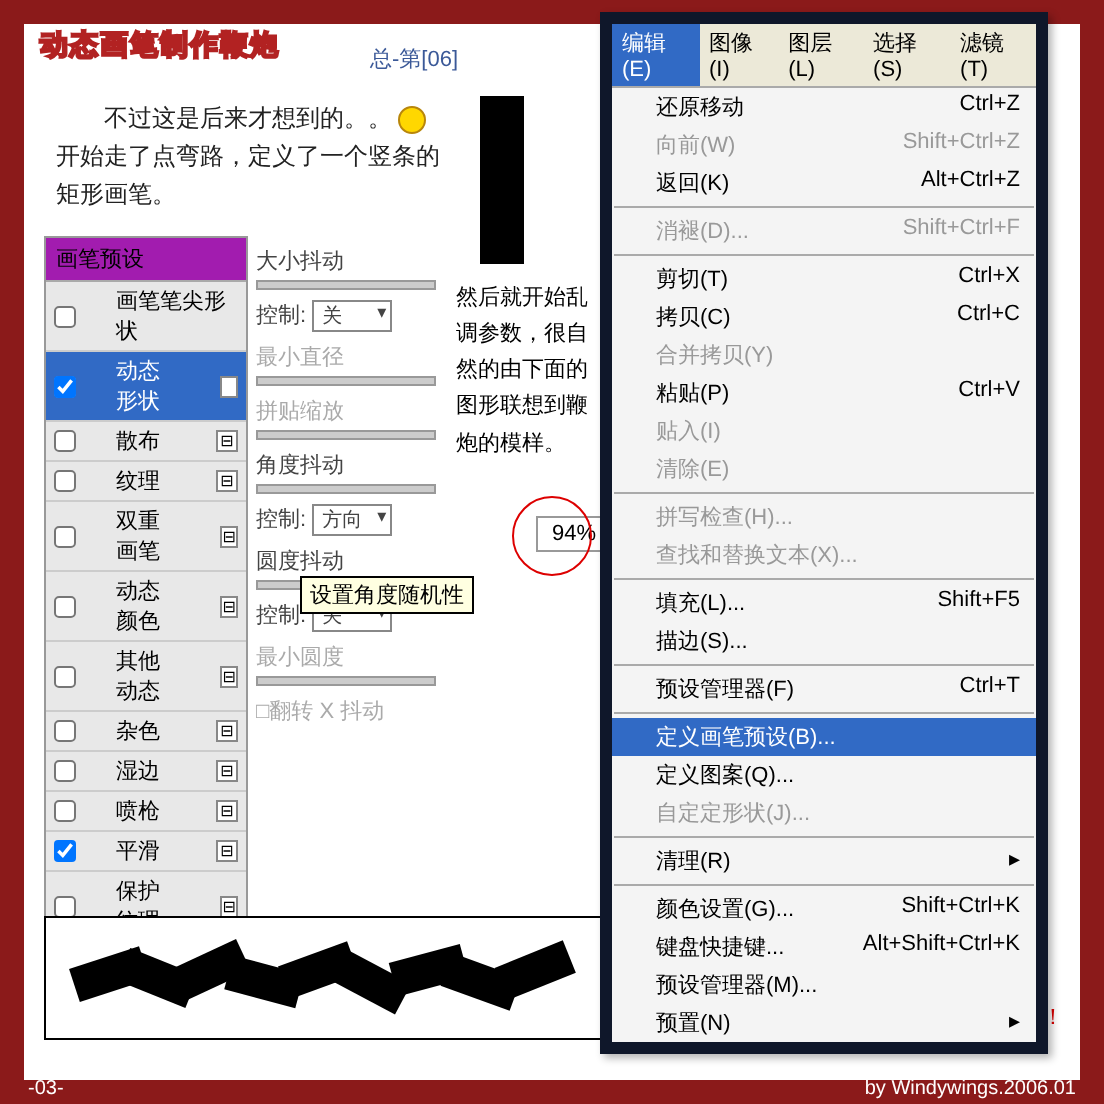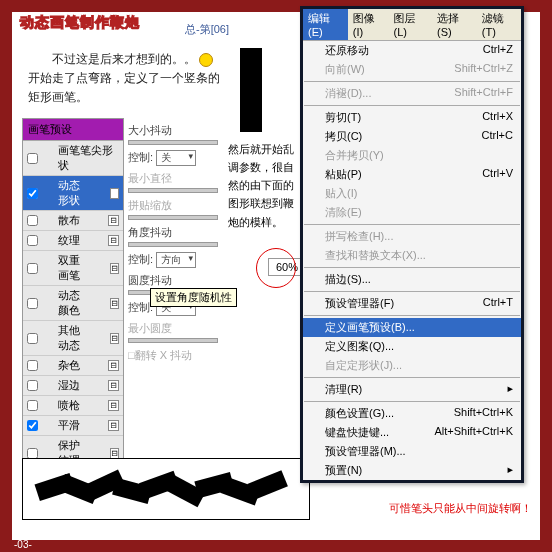--- a/index.html
+++ b/index.html
@@ -17,34 +17,34 @@
 .panel .row.sel{background:#316ac5;color:#fff}
 .panel input[type=checkbox]{width:11px;height:11px}
 .sic{width:11px;height:11px;border:1px solid #888;background:#fff;font-size:8px;text-align:center;line-height:9px;margin-left:auto}
 .sliders{position:absolute;left:128px;top:118px;width:90px;font-size:11px;color:#444}
 .sliders .lbl{margin:5px 0 2px}
 .sliders .track{height:5px;background:#ccc;border:1px solid #999;position:relative}
 .tooltip{position:absolute;left:150px;top:288px;background:#ffffe1;border:1px solid #000;font-size:11px;padding:1px 4px;z-index:5}
 .desc2{position:absolute;left:228px;top:140px;width:72px;font-size:11px;line-height:1.65}
 .val{position:absolute;left:268px;top:258px;width:38px;height:18px;border:1px solid #999;font-size:11px;text-align:center;line-height:16px;background:#fff}
 .circ{position:absolute;left:256px;top:248px;width:40px;height:40px;border:1.5px solid #d00;border-radius:50%;z-index:3}
-.menu{position:absolute;left:300px;top:6px;width:224px;background:#f4f4f4;border:3px solid #0f172a;box-shadow:2px 2px 4px rgba(0,0,0,.3);font-size:11px;z-index:10}
+.menu{position:absolute;left:300px;top:6px;width:224px;background:#f4f4f4;border:6px solid #0f172a;box-shadow:2px 2px 4px rgba(0,0,0,.3);font-size:11px;z-index:10}
 .mbar{display:flex;background:#ece9d8;border-bottom:1px solid #aaa;font-size:11px}
 .mbar span{padding:2px 5px}
 .mbar .act{background:#316ac5;color:#fff}
 .menu .it{display:flex;padding:2px 8px 2px 22px;justify-content:space-between}
 .menu .it.hl{background:#316ac5;color:#fff}
 .menu .it.dis{color:#999}
 .menu .sep{height:1px;background:#aaa;margin:2px 1px}
 .menu .sub-arr::after{content:"▸";margin-left:4px}
 .prev{position:absolute;left:22px;bottom:32px;width:288px;height:62px;border:1px solid #000;background:#fff;overflow:hidden}
 .prev svg{width:100%;height:100%}
 .note{position:absolute;right:20px;bottom:36px;font-size:11px;color:#d00}
 .ftl{position:absolute;left:14px;bottom:2px;font-size:10px;color:#fff}
-.ftr{position:absolute;right:14px;bottom:18px;font-size:10px;color:#fff}
+.ftr{position:absolute;right:14px;bottom:2px;font-size:10px;color:#fff}
 .dd{display:inline-block;border:1px solid #888;background:#fff;padding:0 14px 0 4px;font-size:10px;position:relative;min-width:40px}
 .dd::after{content:"▾";position:absolute;right:2px;top:0;font-size:9px}
 </style>
 </head>
 <body>
 
 <div class="frame"></div>
 <div class="title">动态画笔制作鞭炮</div>
 <div class="sub">总-第[06]</div>
 <div class="intro">
@@ -132,40 +132,44 @@
  <div class="lbl">圆度抖动</div>
     <div class="track"></div>
  <div class="lbl"><span>控制:</span> <span class="dd">关</span></div>
  <div class="lbl" style="color:#aaa">最小圆度</div>
     <div class="track"></div>
  <div class="lbl" style="color:#aaa">□翻转 X 抖动</div>
 </div>
 
 <div class="tooltip">设置角度随机性</div>
 <div class="desc2">然后就开始乱调参数，很自然的由下面的图形联想到鞭炮的模样。</div>
-<div class="val">60%</div>
+<div class="val">94%</div>
 <div class="circ"></div>
 
 <div class="menu">
  <div class="mbar" id="mbar">
       <span class="act">编辑(E)</span>
       <span>图像(I)</span>
       <span>图层(L)</span>
       <span>选择(S)</span>
       <span>滤镜(T)</span>
     </div>
  <div id="menu-items">
       <div class="it">
         <span>还原移动</span>
         <span>Ctrl+Z</span>
       </div>
       <div class="it dis">
         <span>向前(W)</span>
         <span>Shift+Ctrl+Z</span>
       </div>
+      <div class="it">
+        <span>返回(K)</span>
+        <span>Alt+Ctrl+Z</span>
+      </div>
       <div class="sep"></div>
       <div class="it dis">
         <span>消褪(D)...</span>
         <span>Shift+Ctrl+F</span>
       </div>
       <div class="sep"></div>
       <div class="it">
         <span>剪切(T)</span>
         <span>Ctrl+X</span>
       </div>
@@ -192,20 +196,24 @@
       <div class="sep"></div>
       <div class="it dis">
         <span>拼写检查(H)...</span>
         <span></span>
       </div>
       <div class="it dis">
         <span>查找和替换文本(X)...</span>
         <span></span>
       </div>
       <div class="sep"></div>
+      <div class="it">
+        <span>填充(L)...</span>
+        <span>Shift+F5</span>
+      </div>
       <div class="it">
         <span>描边(S)...</span>
         <span></span>
       </div>
       <div class="sep"></div>
       <div class="it">
         <span>预设管理器(F)</span>
         <span>Ctrl+T</span>
       </div>
       <div class="sep"></div>

